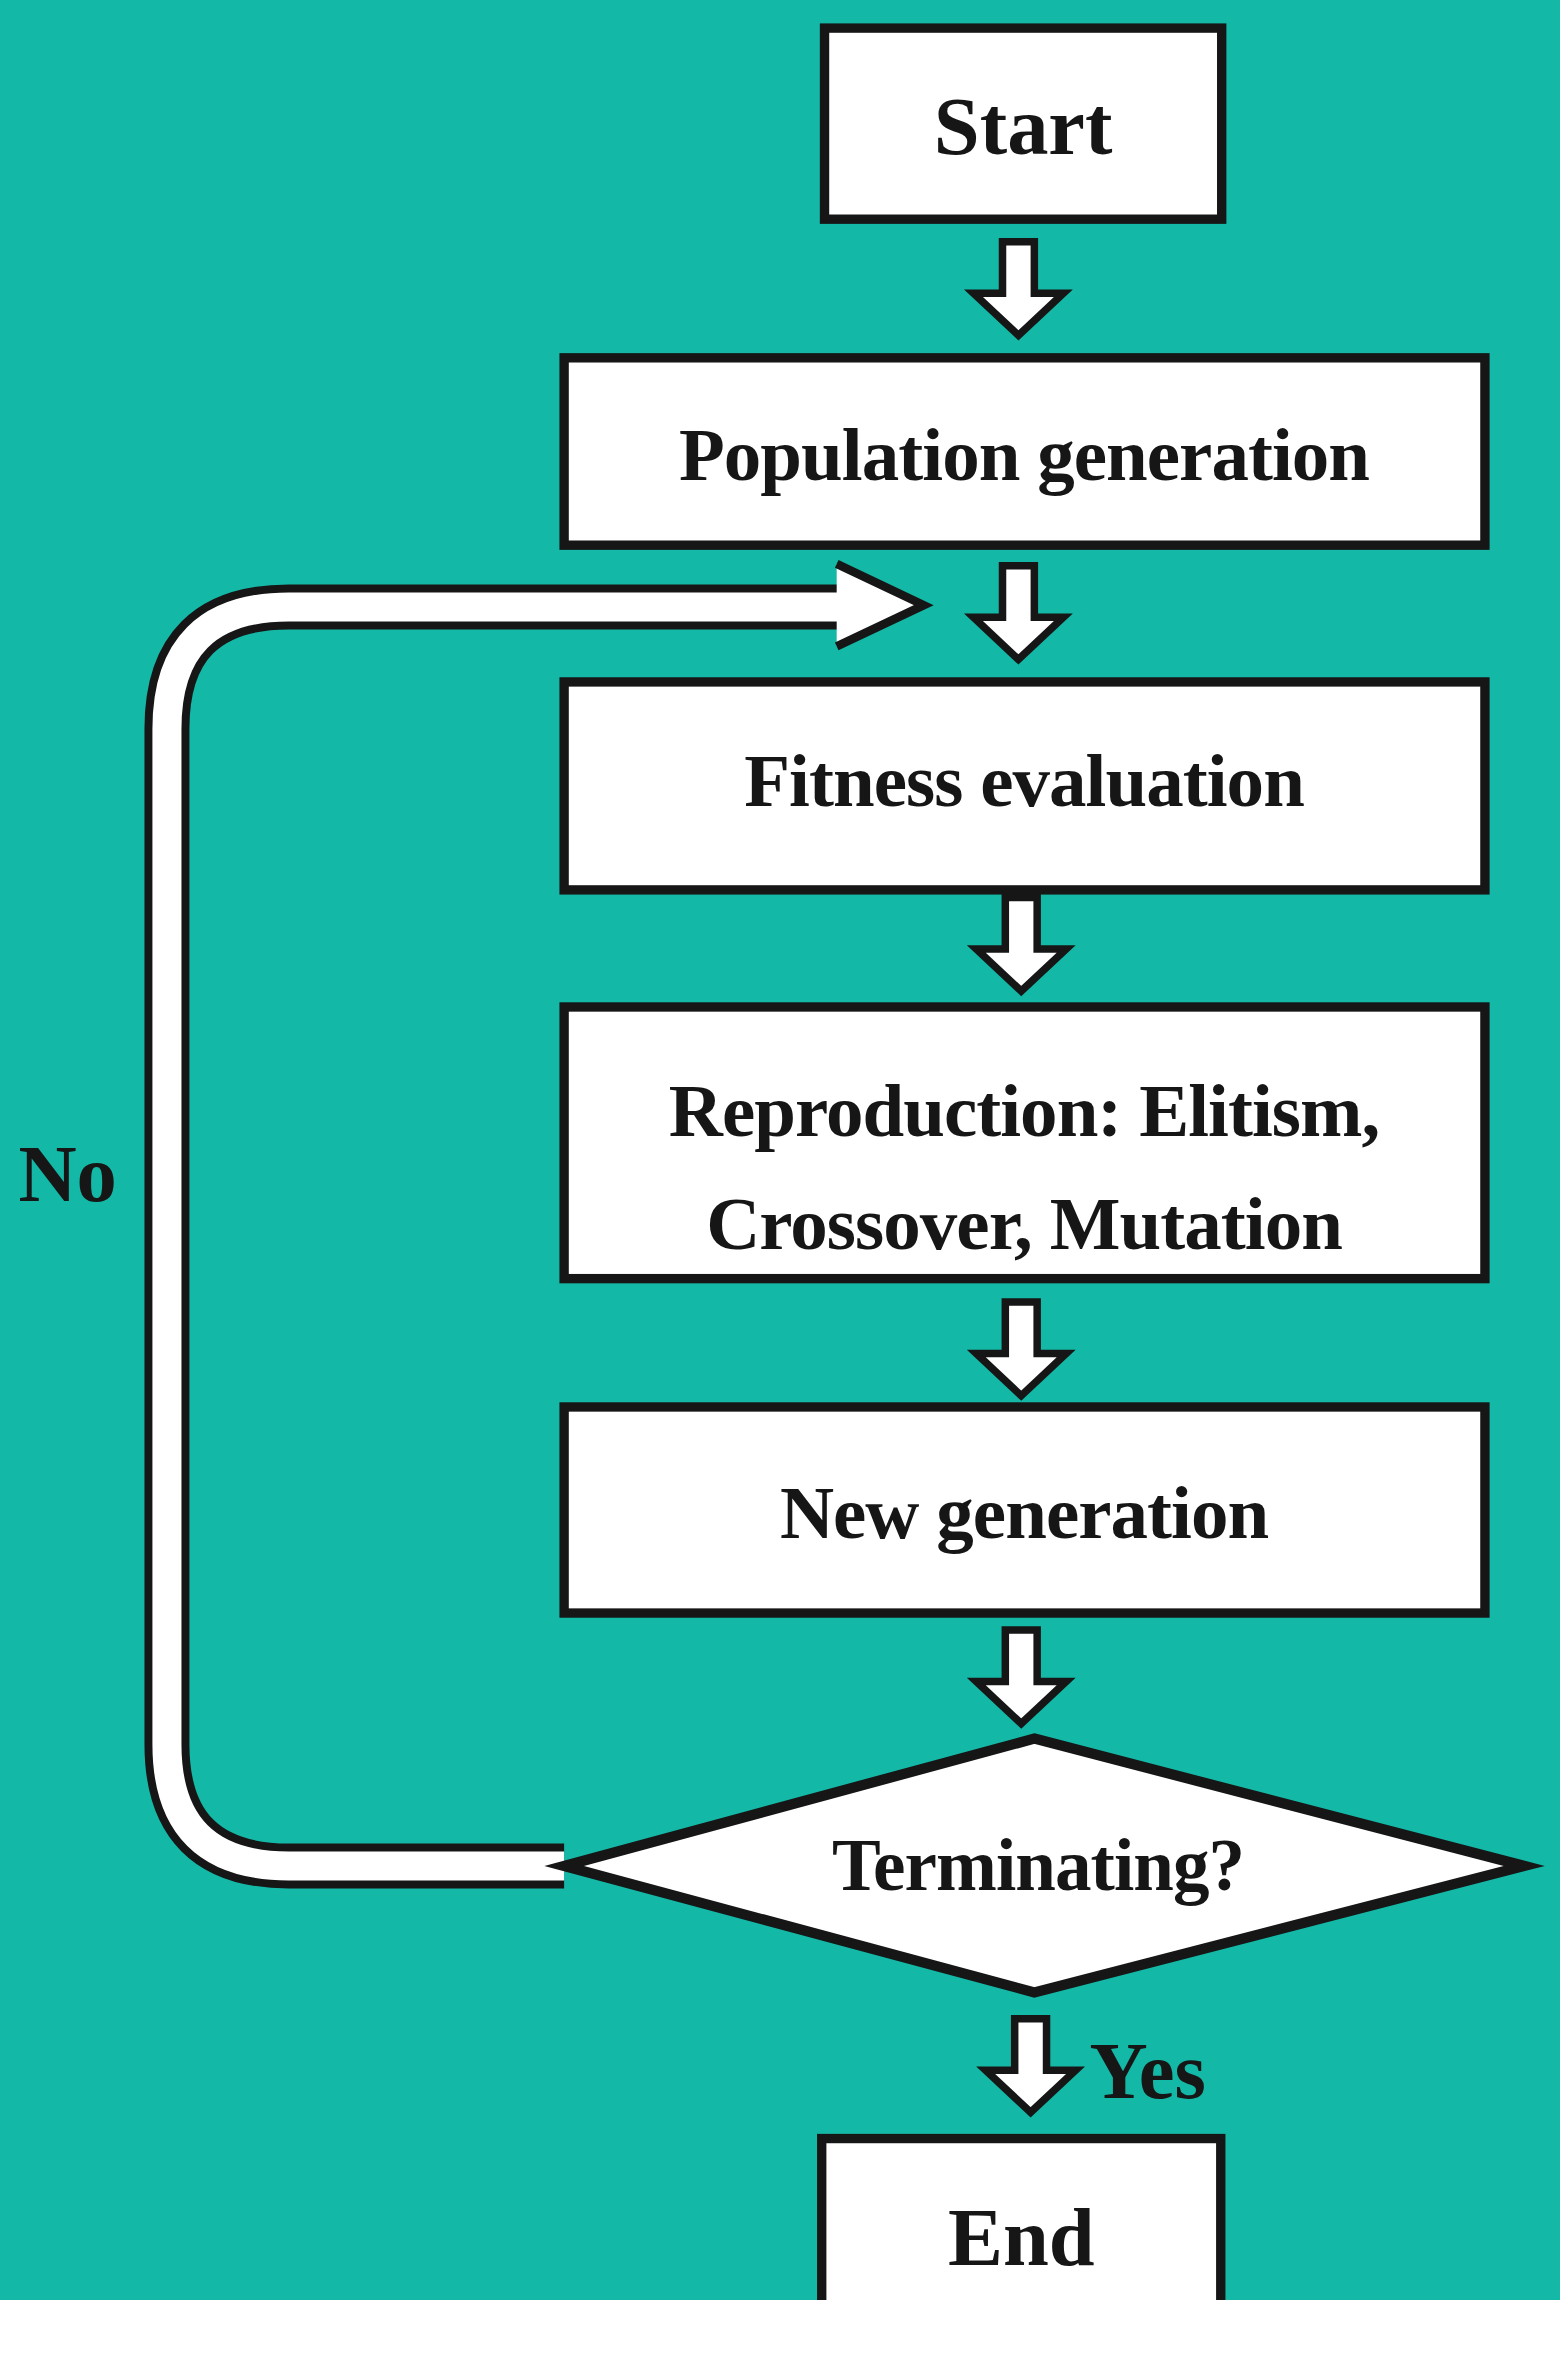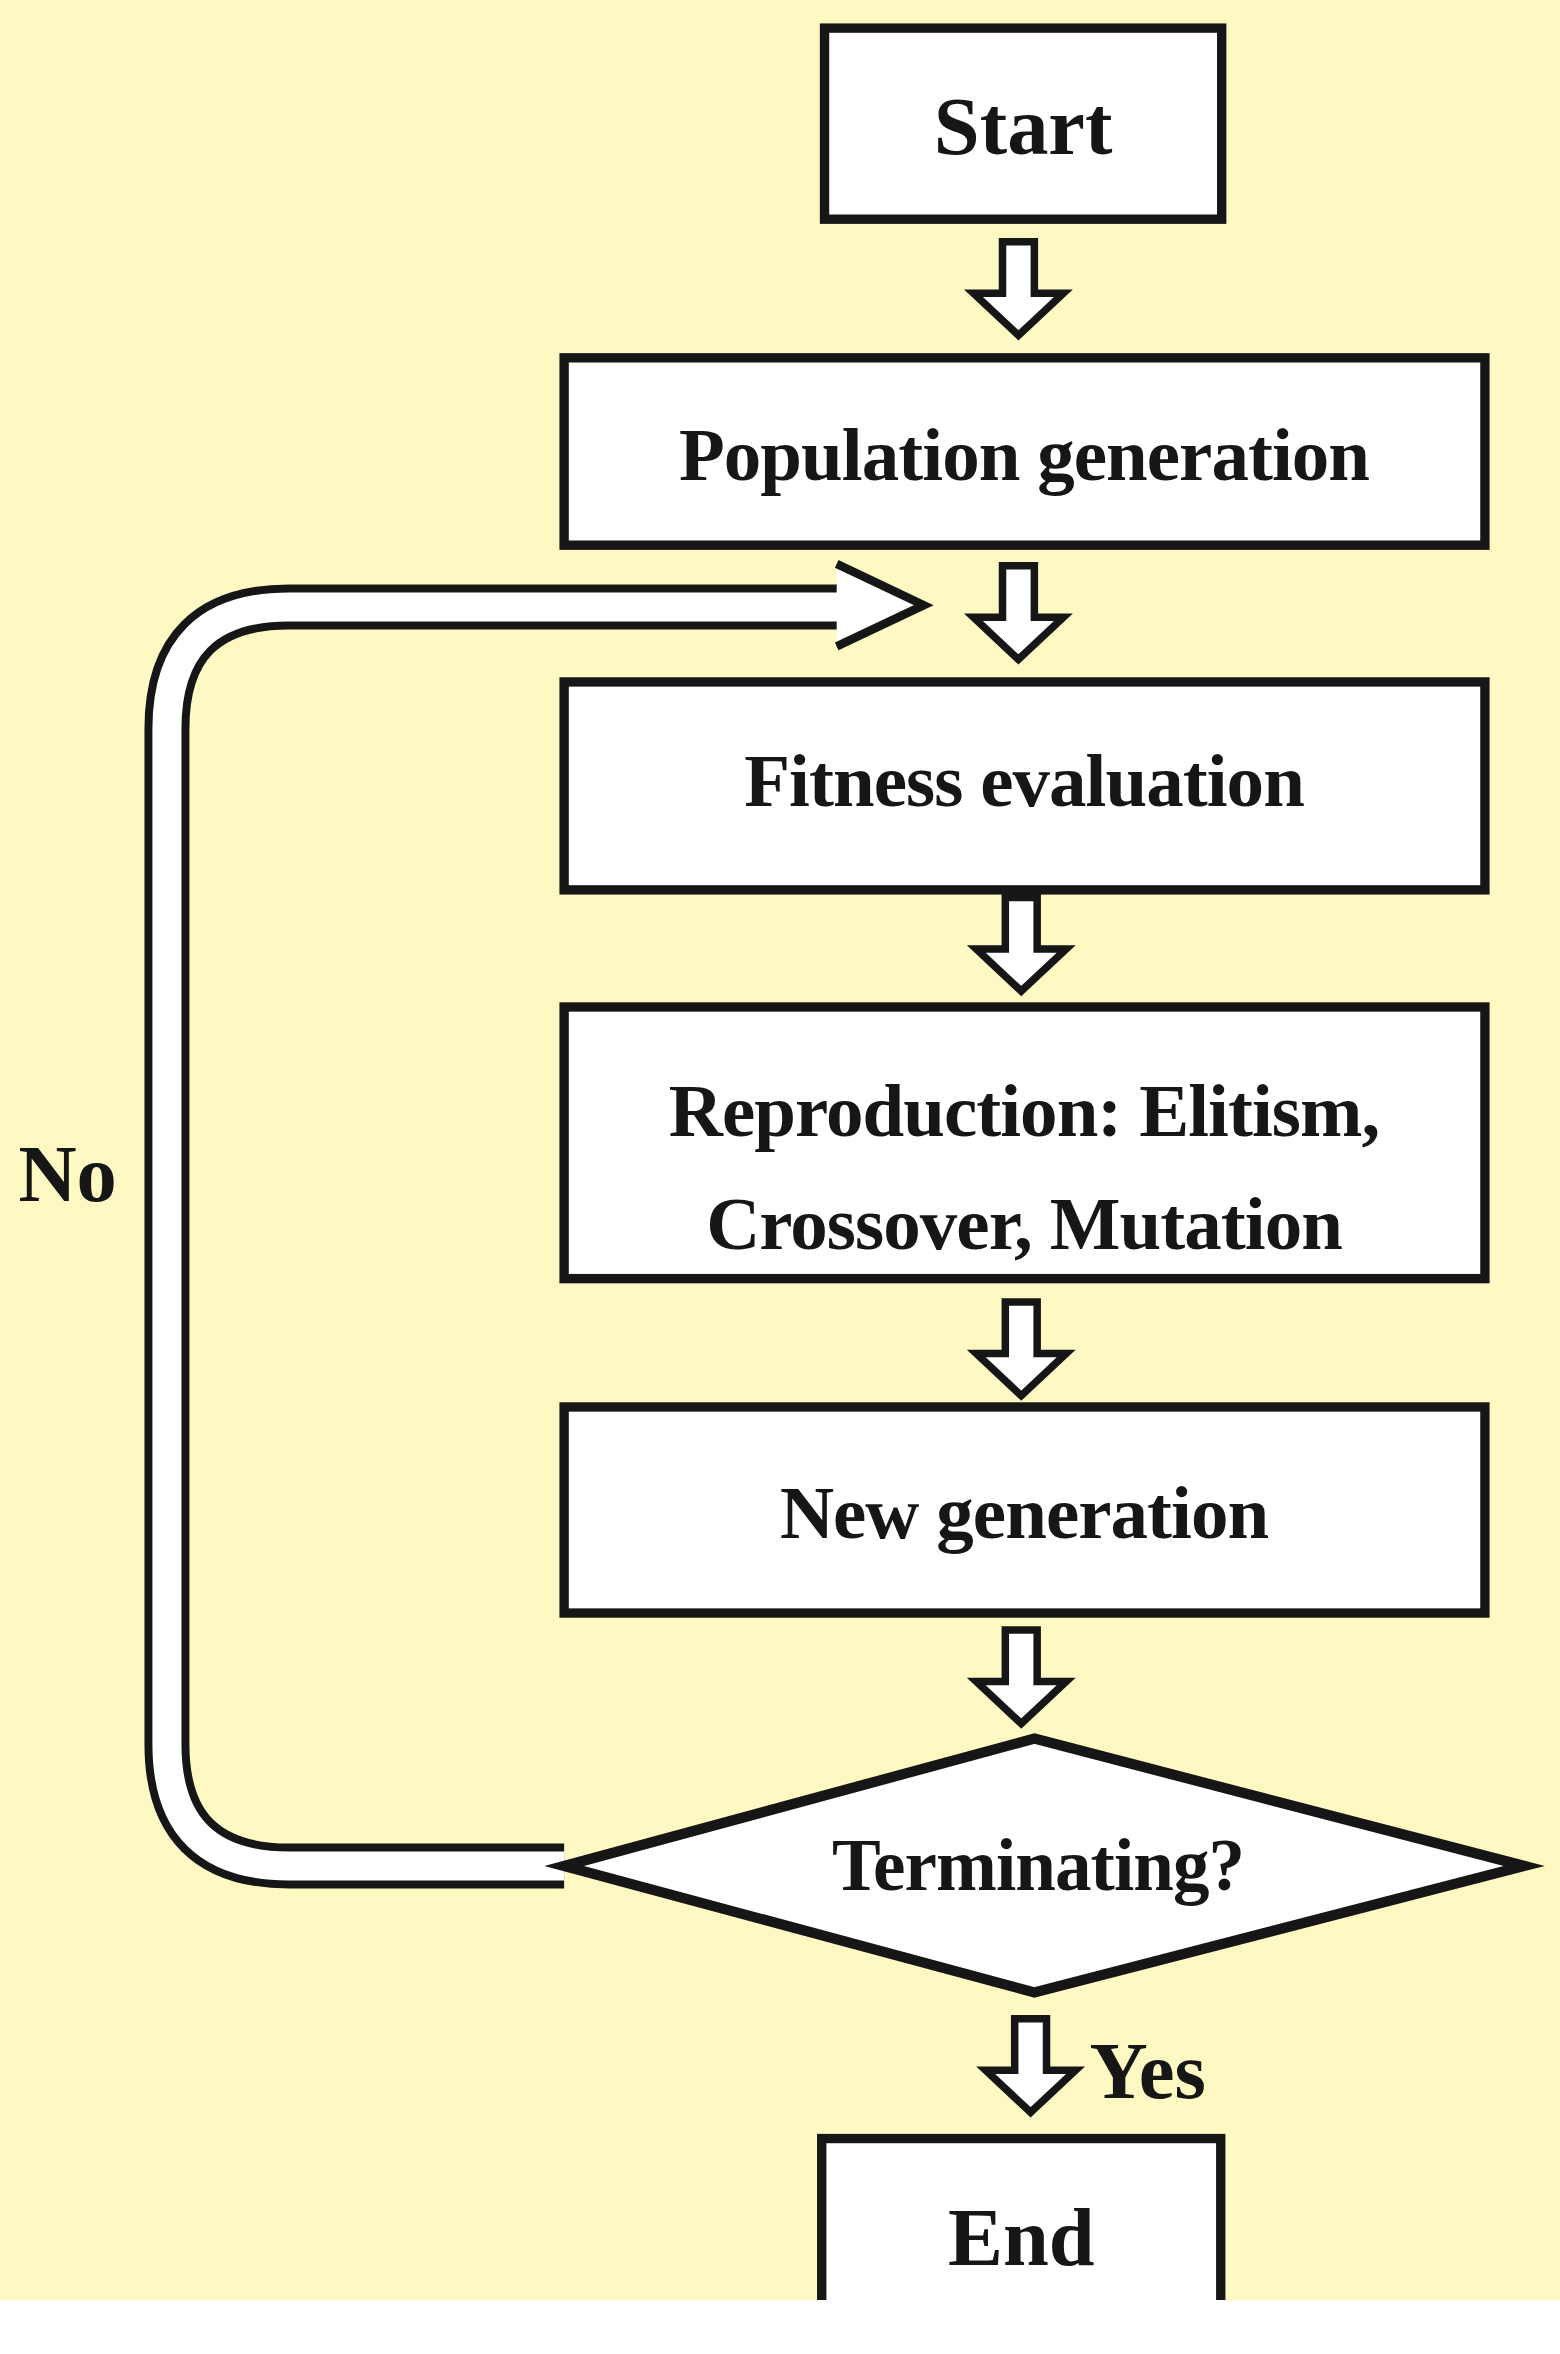--- a/index.html
+++ b/index.html
@@ -4,21 +4,21 @@
 <style>
   html, body {
     margin: 0;
     padding: 0;
     background: #ffffff;
   }
   .stage {
     position: relative;
     width: 1561px;
     height: 2300px;
-    background: #fef9c3;
+    background: #14b8a6;
     overflow: hidden;
   }
   svg.flowchart {
     position: absolute;
     left: 0;
     top: 0;
     display: block;
   }
   .node-shape {
     fill: #ffffff;

